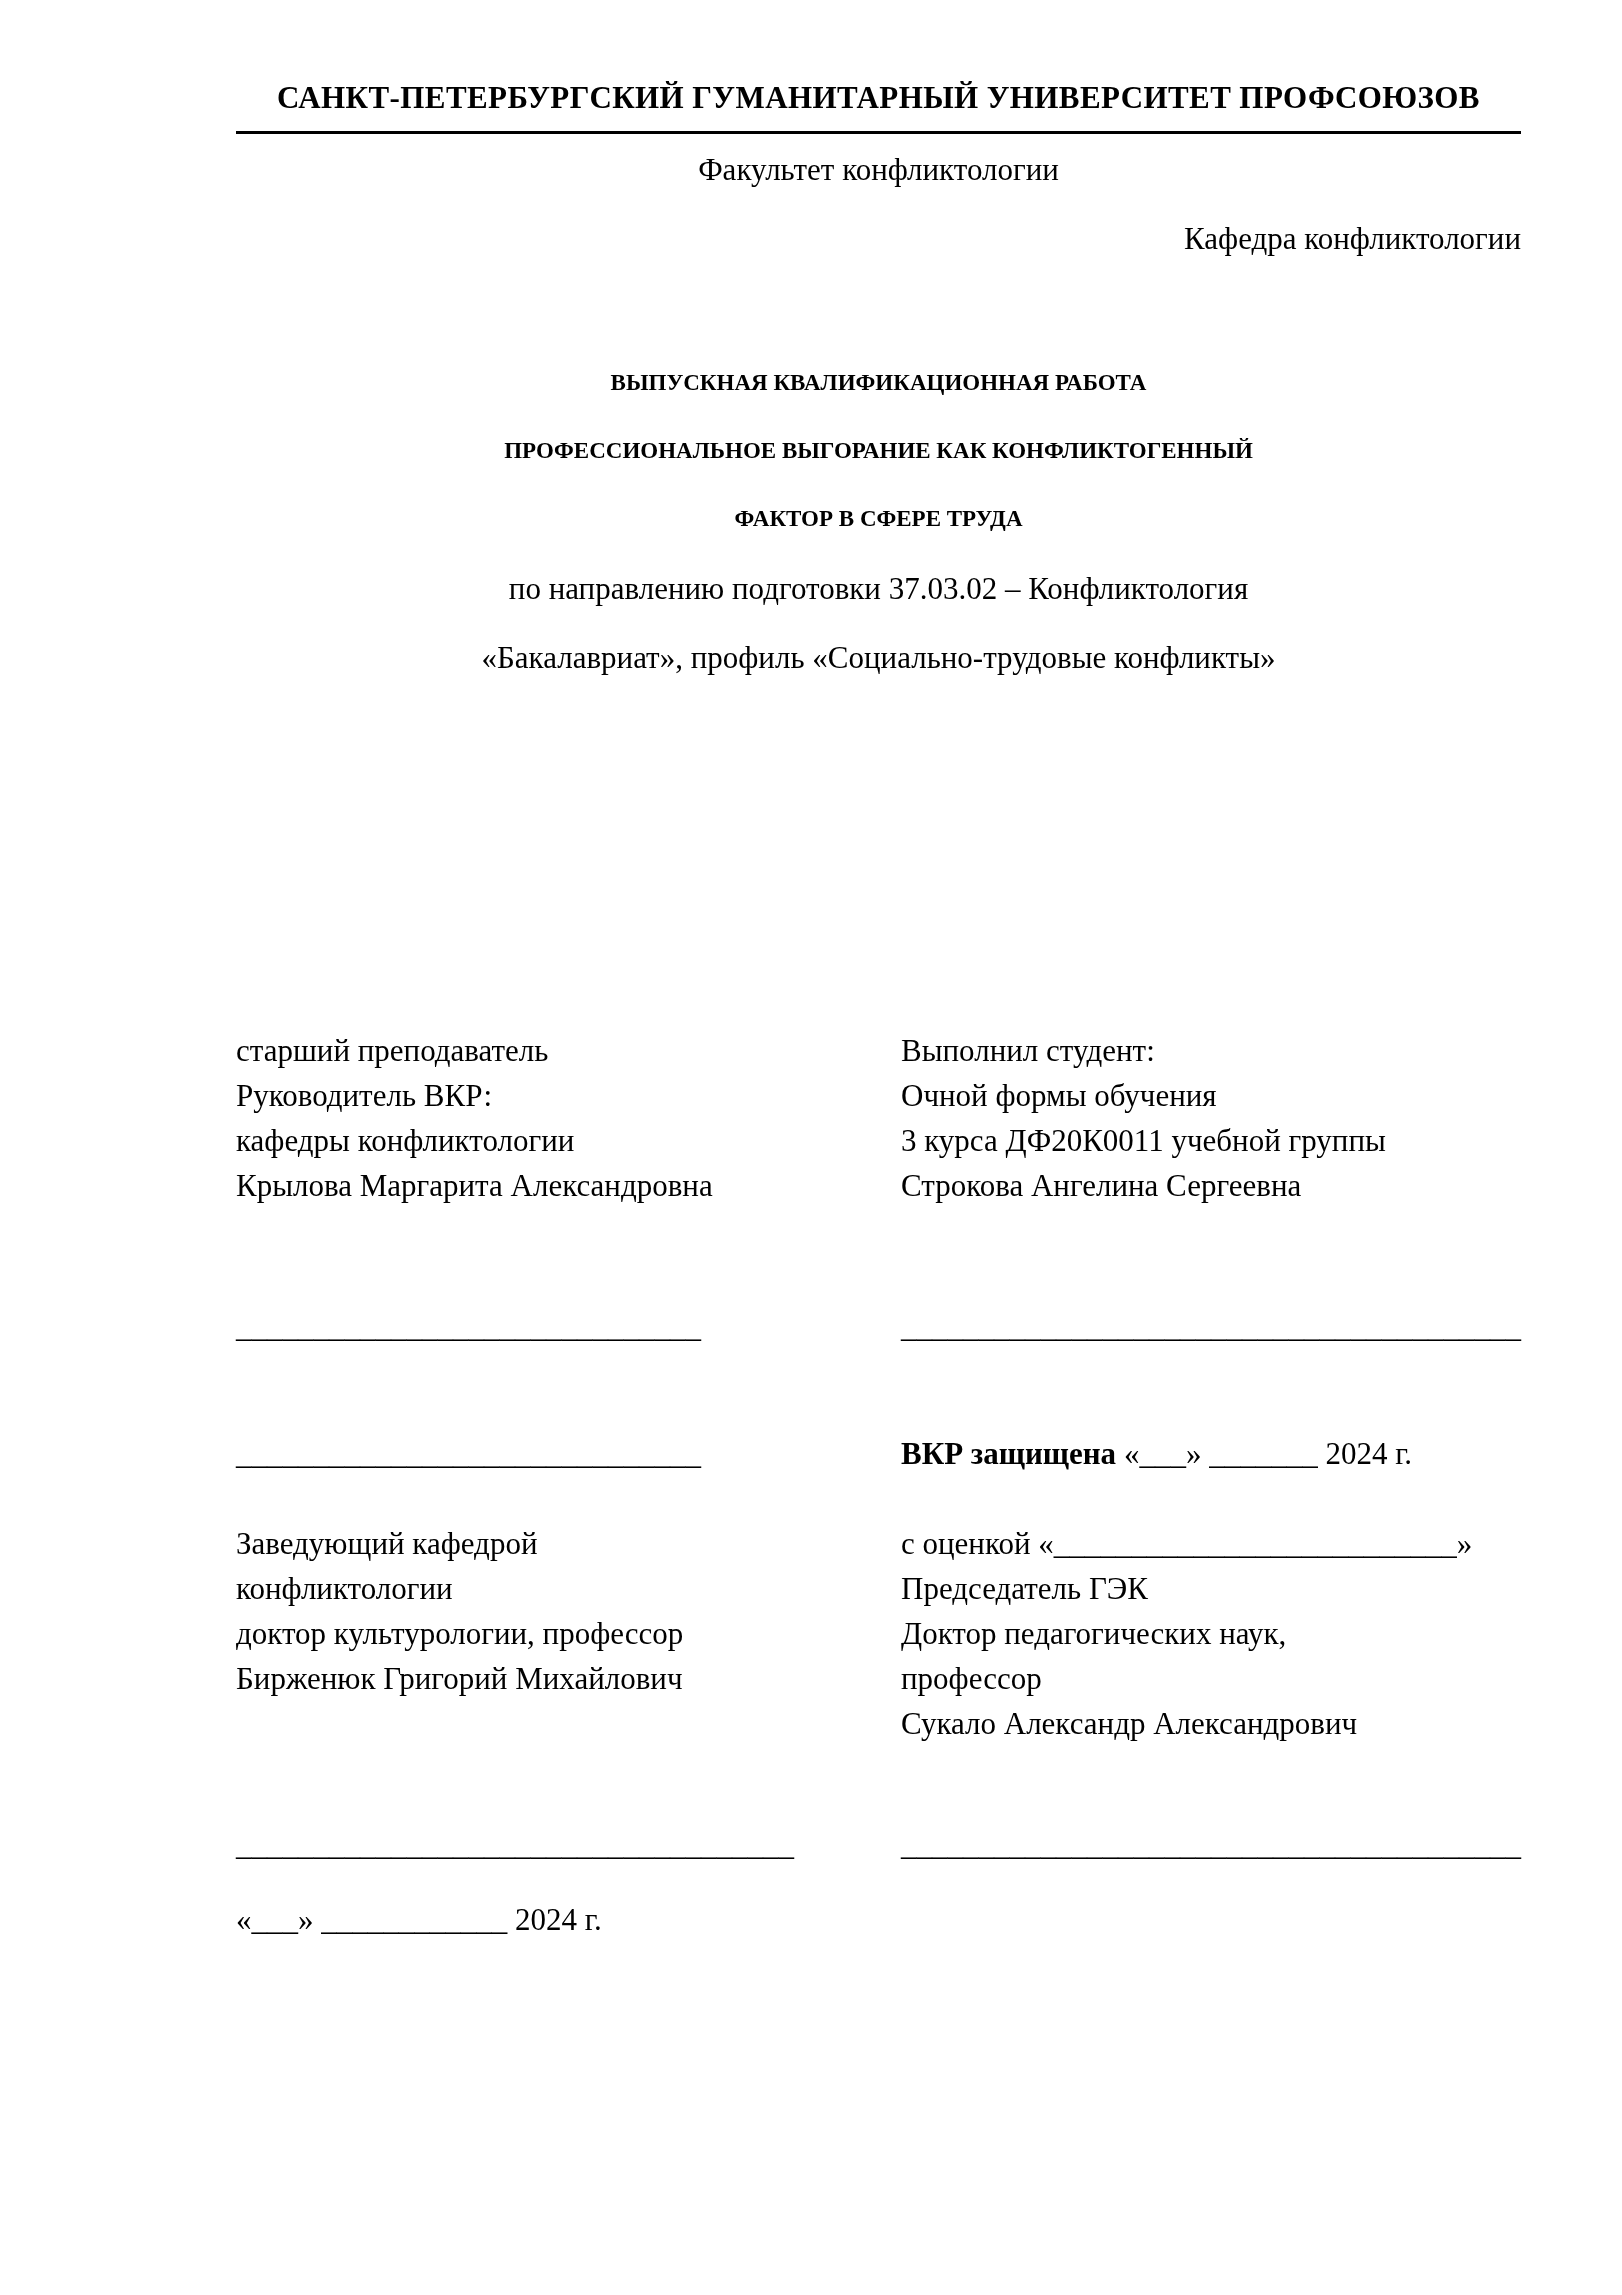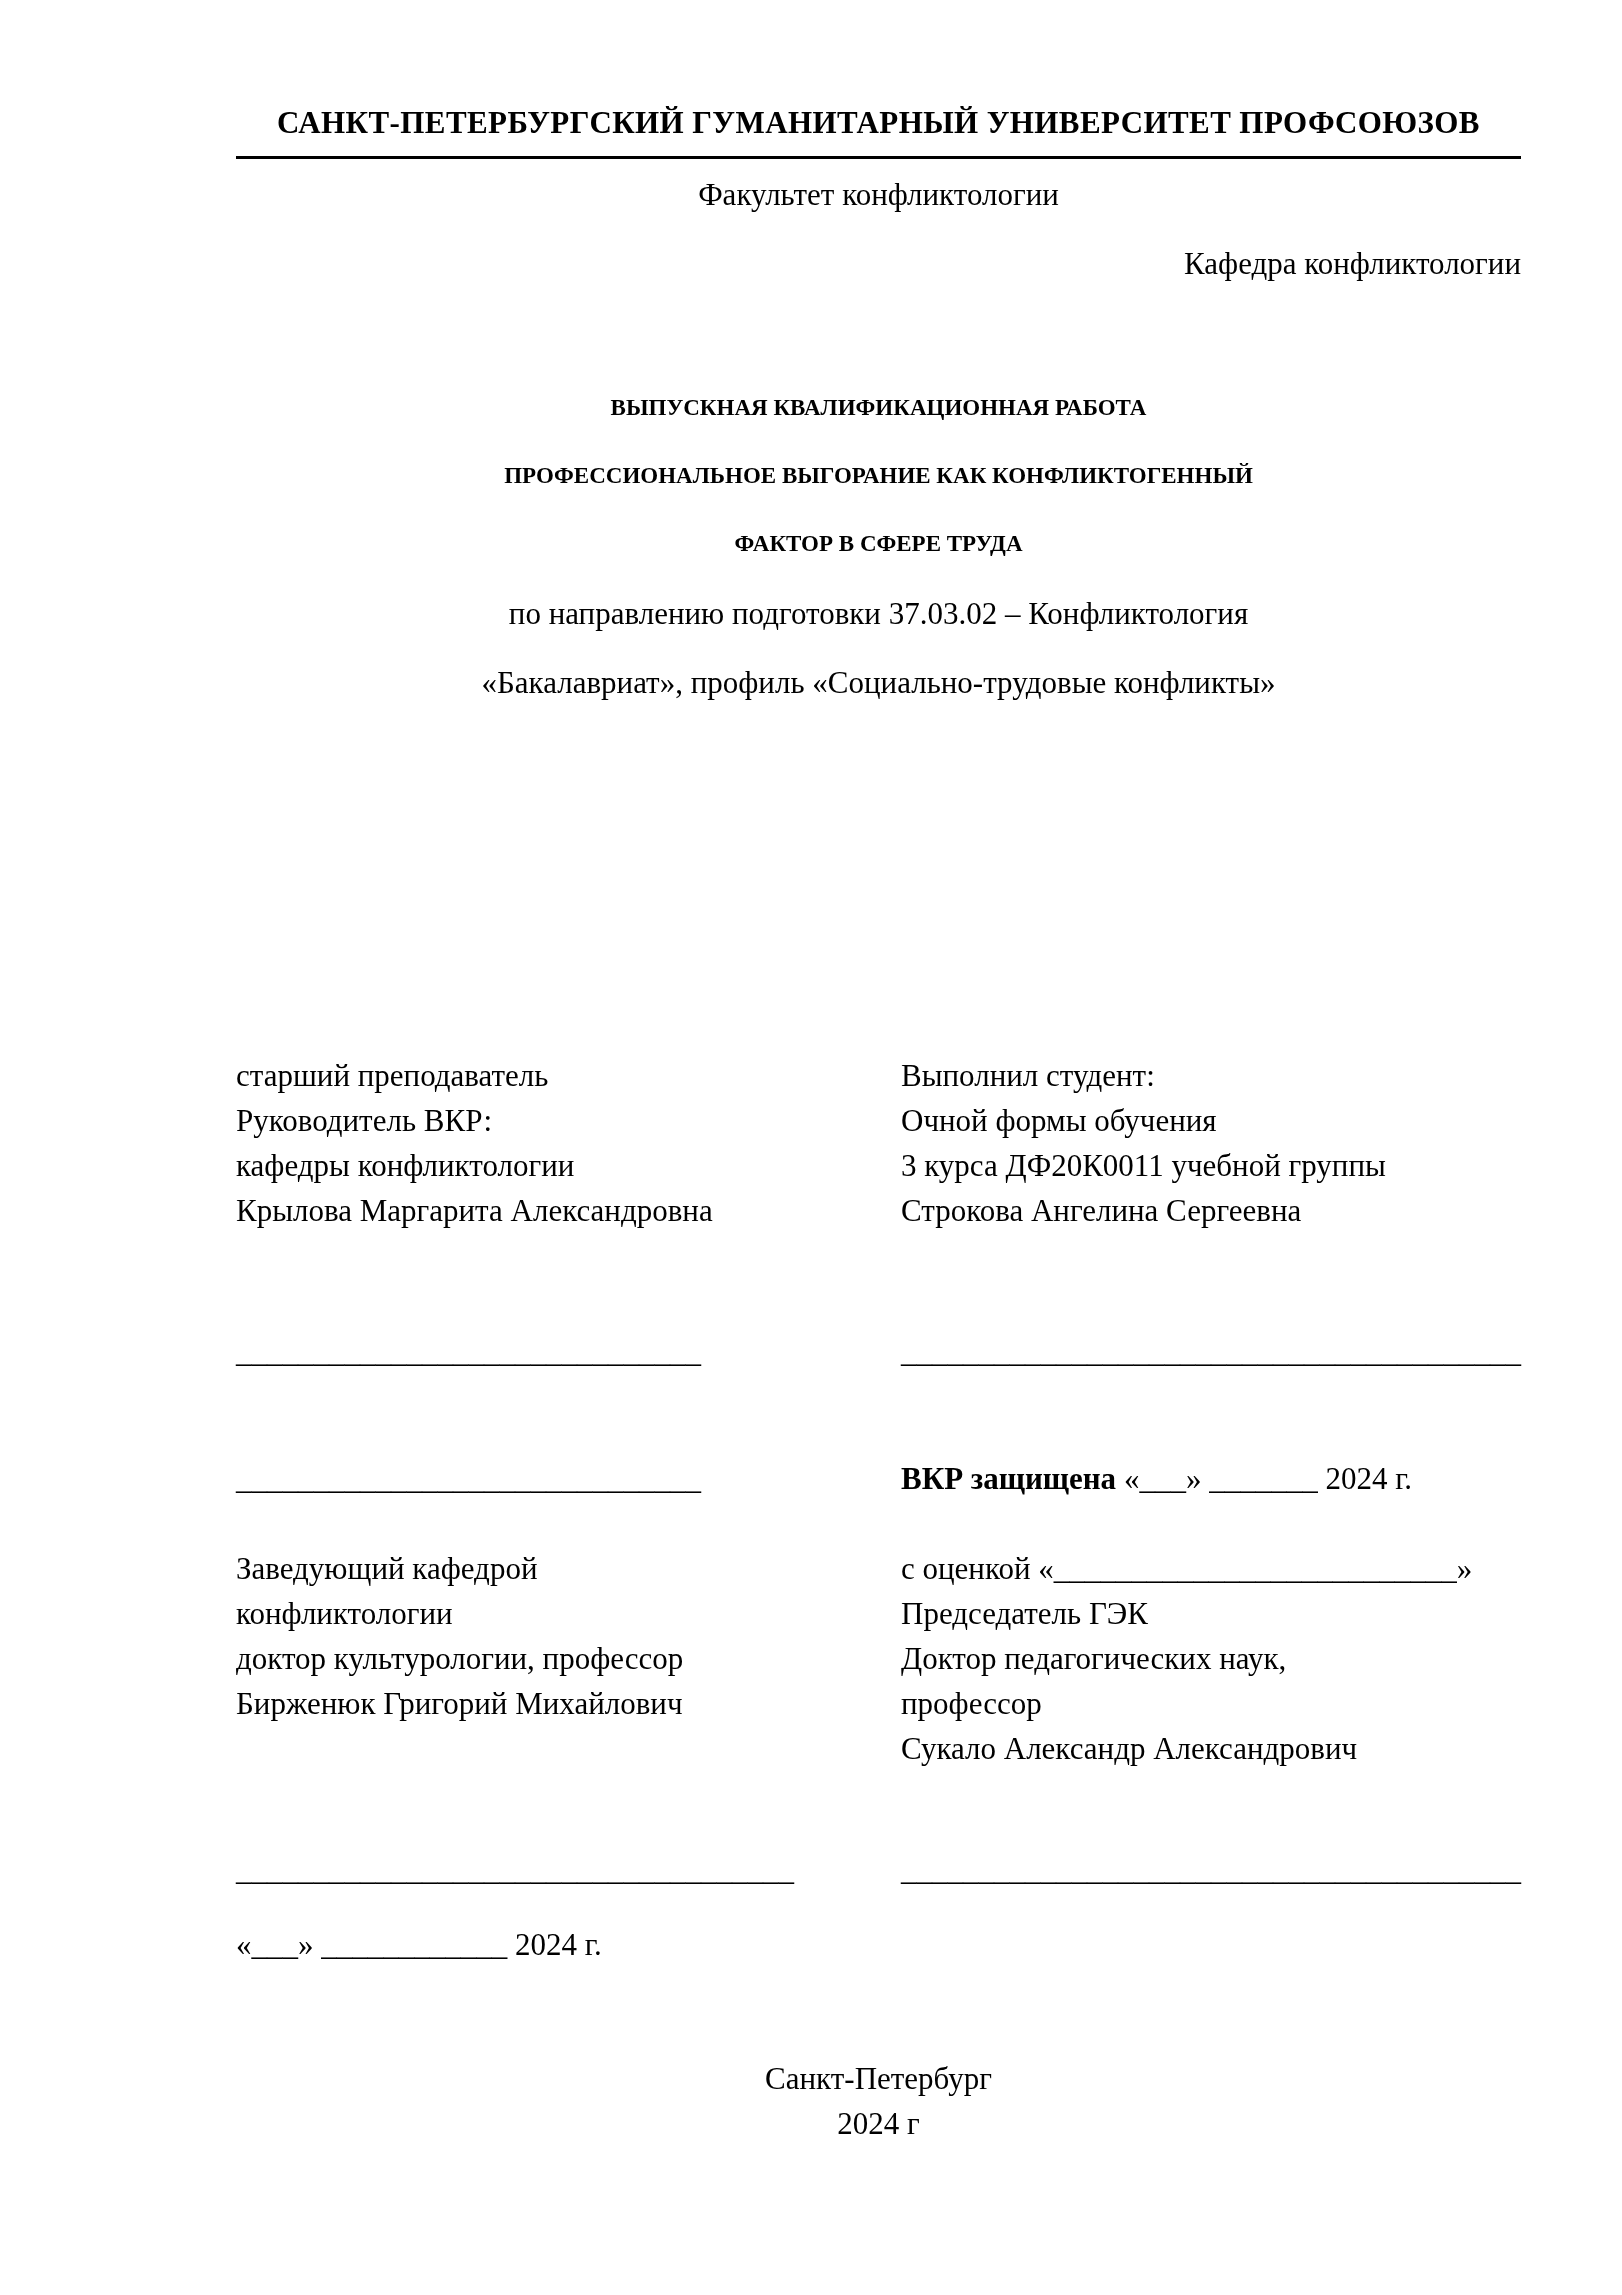--- a/index.html
+++ b/index.html
@@ -13,21 +13,21 @@
     color: #000000;
     font-family: "Liberation Serif", "DejaVu Serif", serif;
     font-size: 31px;
     line-height: 45px;
     overflow: hidden;
   }
   .page {
     box-sizing: border-box;
     width: 1623px;
     height: 1732px;
-    padding: 100px 102px 47px 236px;
+    padding: 75px 102px 47px 236px;
   }
   .center { text-align: center; }
   .right  { text-align: right; }
   .bold   { font-weight: bold; margin-top: 48px; }
 
   .university {
     font-weight: bold;
     text-align: center;
     letter-spacing: 0.4px;
   }
@@ -159,19 +159,15 @@
     </div>
     <div class="col-right">
       <span class="underscores">________________________________________</span>
     </div>
   </div>
 
   <div class="row-date">
     <span>«___» ____________ 2024 г.</span>
   </div>
 
-  <div class="bottom-block">
-    <div>Санкт-Петербург</div>
-    <div>2024 г</div>
-  </div>
 
 </div>
 
 
 </body></html>

